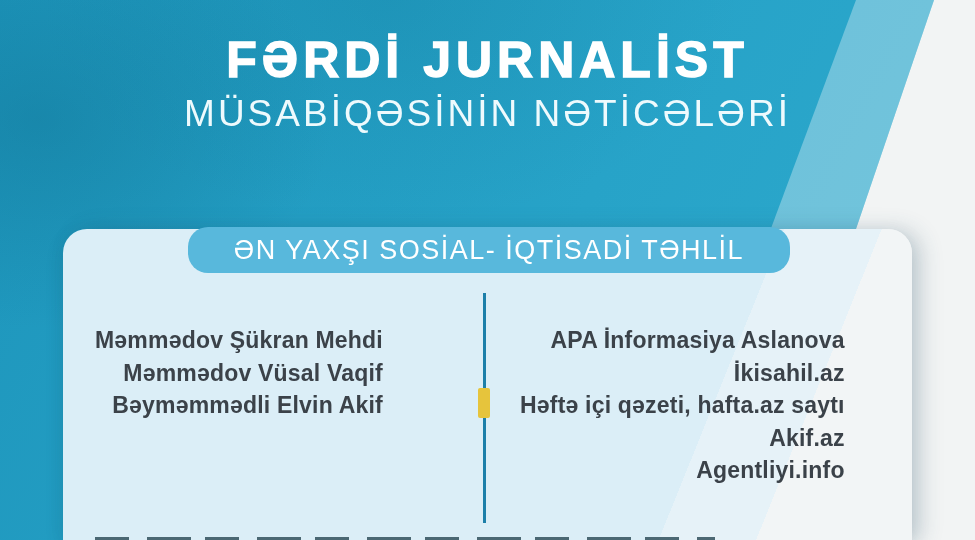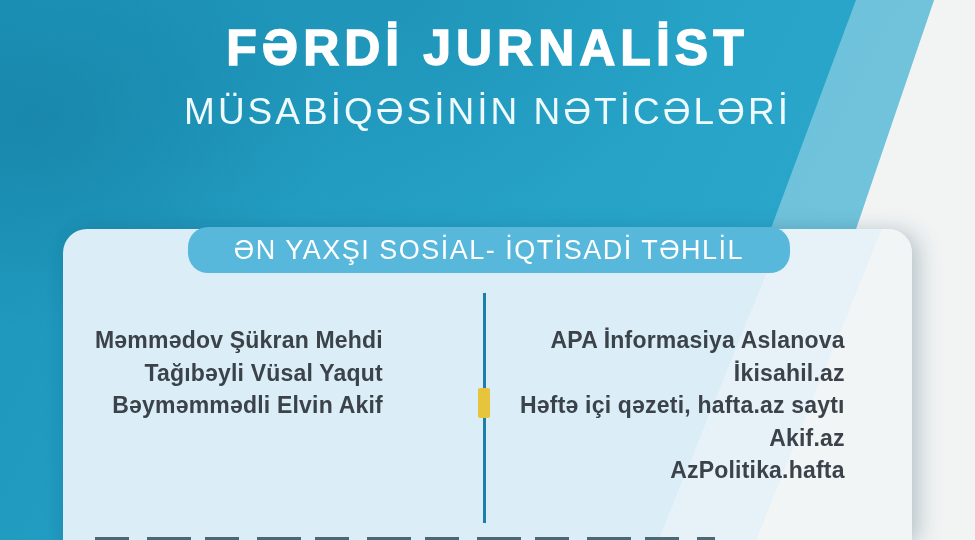--- a/index.html
+++ b/index.html
@@ -27,33 +27,33 @@
   
   .bg-corner {
     position: absolute; inset: 0;
     background: #f2f4f4;
     clip-path: polygon(934px 0, 975px 0, 975px 540px, 750px 540px);
     pointer-events: none;
   }
 
   .title-block {
     position: absolute;
-    left: 0; right: 0; top: 18px;
+    left: 0; right: 0; top: 30px;
     text-align: center;
     color: #ffffff;
   }
   .title-main {
     font-size: 50px;
     font-weight: 800;
     letter-spacing: 5px;
     line-height: 60px;
     -webkit-text-stroke: 1.4px #ffffff;
   }
   .title-sub {
-    margin-top: 12px;
+    margin-top: 2px;
     font-size: 37px;
     font-weight: 400;
     letter-spacing: 3px;
     line-height: 44px;
     color: #eefafd;
   }
 
   .card {
     position: absolute;
     left: 63px; top: 229px;
@@ -135,30 +135,30 @@
   </div>
 
   <div class="card"></div>
 
   <div class="badge">
     <span>ƏN YAXŞI SOSİAL- İQTİSADİ TƏHLİL</span>
   </div>
 
   <div class="col col-left">
     <div class="line">Məmmədov Şükran Mehdi</div>
-    <div class="line">Tağıbəyli Vüsal Yaqut</div>
+    <div class="line">Məmmədov Vüsal Vaqif</div>
     <div class="line">Bəyməmmədli Elvin Akif</div>
   </div>
 
   <div class="divider"></div>
   <div class="divider-marker"></div>
 
   <div class="col col-right">
     <div class="line">APA İnformasiya Aslanova</div>
     <div class="line">İkisahil.az</div>
     <div class="line">Həftə içi qəzeti, hafta.az saytı</div>
     <div class="line">Akif.az</div>
-    <div class="line">AzPolitika.hafta</div>
+    <div class="line">Agentliyi.info</div>
   </div>
 
   <div class="bottom-cut"></div>
 
 </div>
 
 </body></html>

